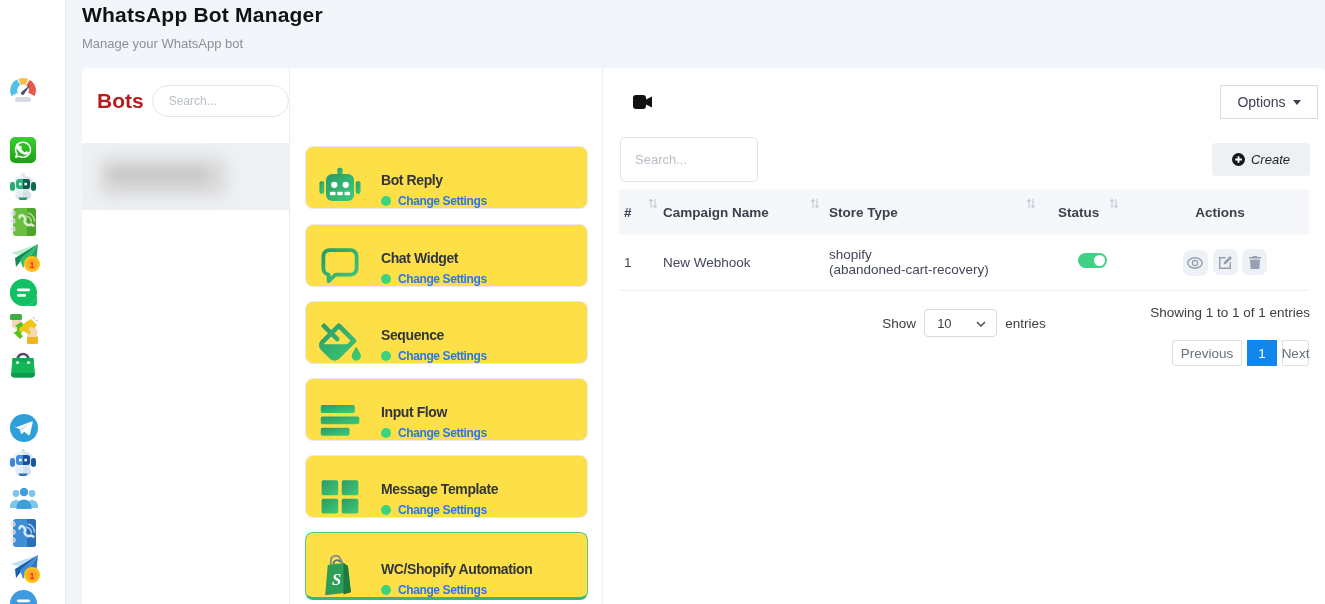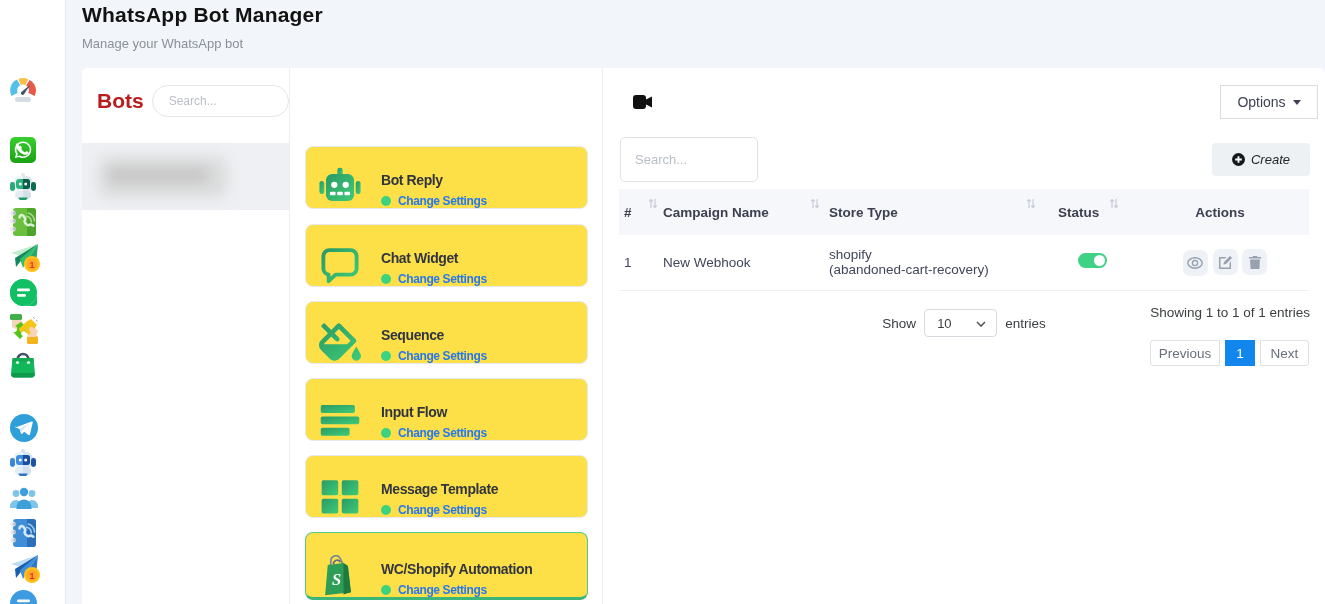--- a/index.html
+++ b/index.html
@@ -44,21 +44,21 @@
 .sorticon{position:absolute;top:9px;line-height:0;}
 .toggle{width:29px;height:15px;background:#3fd185;border-radius:8px;position:relative;display:inline-block;}
 .toggle::after{content:"";position:absolute;right:2px;top:2px;width:11px;height:11px;background:#fff;border-radius:50%;}
 .abtn{width:25px;height:26px;background:#eef1f6;border-radius:7px;display:inline-flex;align-items:center;justify-content:center;margin-right:1px;}
 .showrow{position:absolute;left:15px;top:241px;right:15px;font-size:13.5px;color:#3c4043;display:flex;align-items:center;justify-content:center;}
 .showsel{width:73px;height:28px;border:1px solid #d7dbe0;border-radius:4px;margin:0 8px;font-size:13px;color:#3c4043;display:flex;align-items:center;padding-left:12px;position:relative;}
 .pagin{position:absolute;right:16px;top:272px;display:flex;font-size:13.5px;}
 .pbtn{height:26px;border:1px solid #dde0e4;color:#68707a;display:flex;align-items:center;justify-content:center;background:#fff;}
 .pbtn.prev{width:70px;border-radius:3px 0 0 3px;}
 .pbtn.num{width:30px;background:#1186ec;border-color:#1186ec;color:#fff;margin:0 5px;}
-.pbtn.next{width:49px;border-radius:0 3px 3px 0;}
+.pbtn.next{width:27px;border-radius:0 3px 3px 0;}
 .showing{position:absolute;right:15px;top:237px;font-size:13.5px;color:#3c4043;}
 </style>
 </head>
 <body>
 <div class="sidebar">
   <svg class="sicon" style="top:75px;left:8px;width:30px;height:28px" viewBox="0 0 30 28">
     <path d="M3.5 21 A12 12 0 0 1 9 4.6 L12.3 10.3 A5.5 5.5 0 0 0 9.8 17.8 Z" fill="#54c0ea"></path>
     <path d="M10.3 4 A12.2 12.2 0 0 1 20.3 4.2 L17.3 10.1 A5.6 5.6 0 0 0 12.8 10 Z" fill="#f7c04a"></path>
     <path d="M21.6 4.9 A12 12 0 0 1 26.6 21 L20.3 17.8 A5.5 5.5 0 0 0 18.2 10.5 Z" fill="#e8594a"></path>
     <path d="M14 16.5 L22.5 9.5 L16.5 18.5 A1.8 1.8 0 1 1 14 16.5 Z" fill="#44546a"></path>

